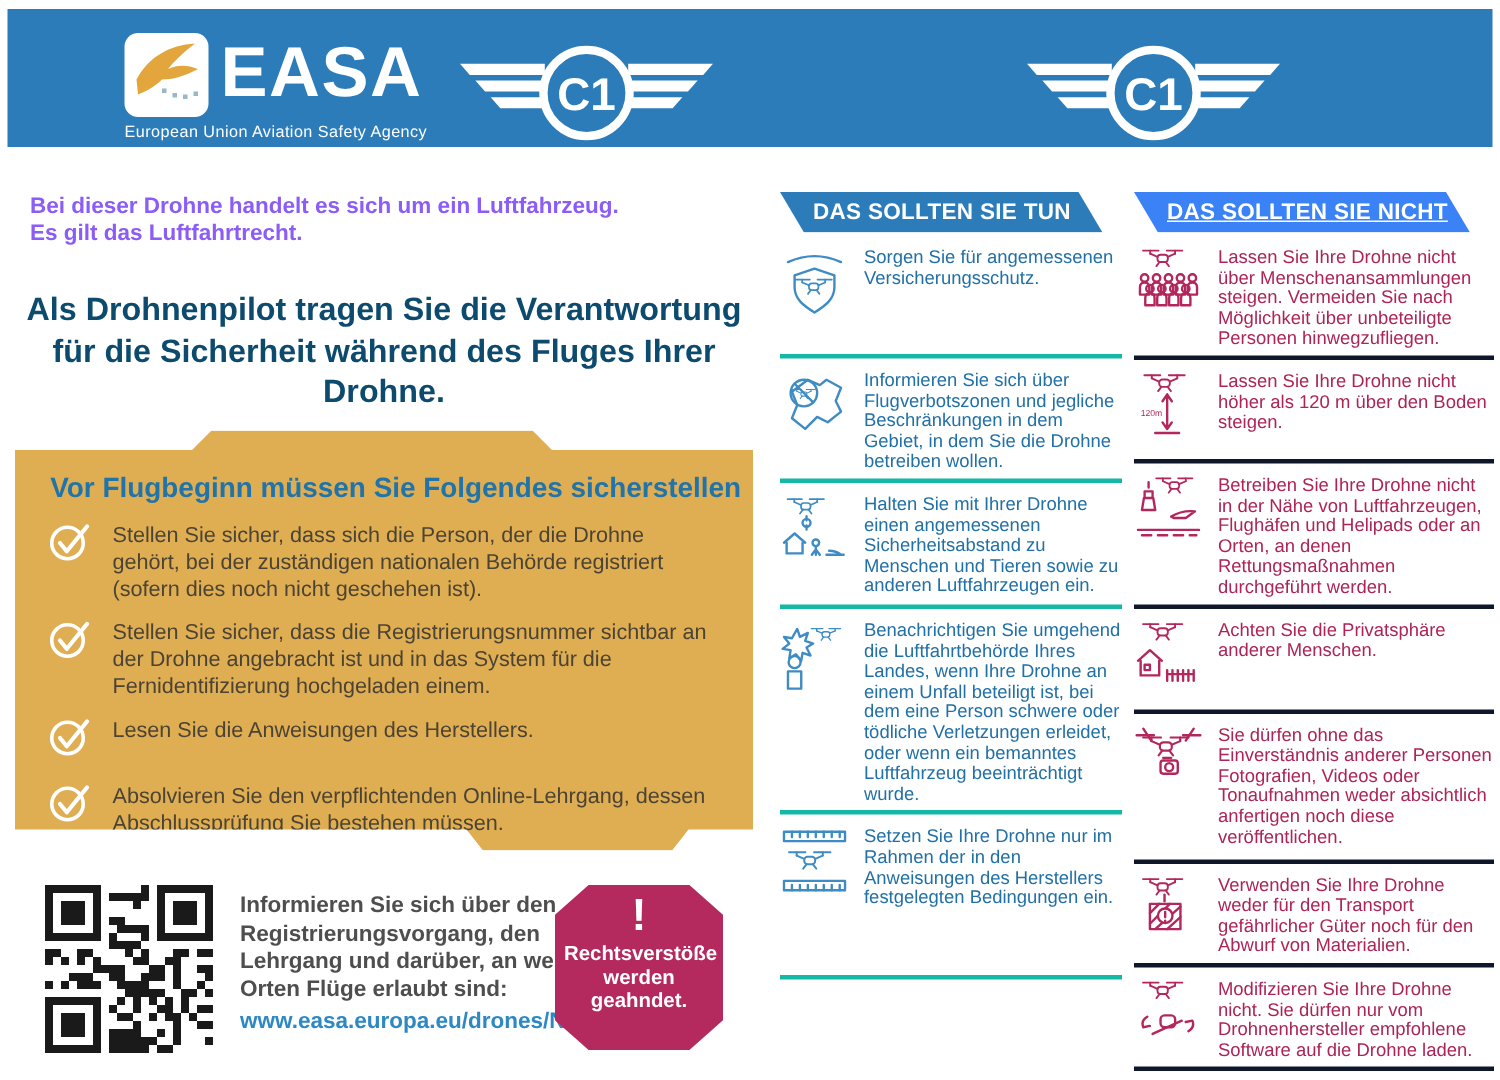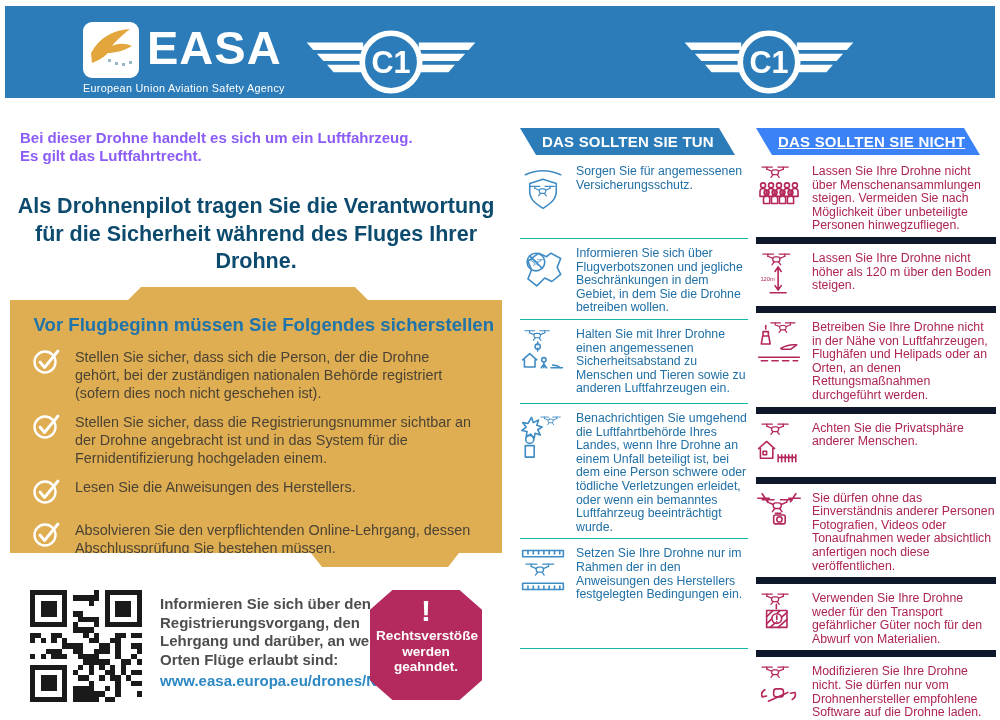--- a/index.html
+++ b/index.html
@@ -41,22 +41,22 @@
   
   .col{position:absolute;top:128px;}
   .col-do{left:520px;width:228px;}
   .col-dont{left:756px;width:240px;}
   .banner{height:27px;line-height:27px;color:#fff;font-size:15px;font-weight:bold;letter-spacing:.2px;
           padding-left:22px;clip-path:polygon(0 0,calc(100% - 16px) 0,100% 100%,16px 100%);}
   .col-do .banner{background:#2b7cb9;width:193px;}
   .col-dont .banner{background:#3b82f6;width:202px;text-decoration:underline;}
   .items{list-style:none;margin:2px 0 0;padding:0;}
   .items li{display:flex;align-items:flex-start;box-sizing:border-box;padding:6px 0 4px;}
-  .col-do .items li{border-bottom:1px solid #14b8a6;}
-  .col-dont .items li{border-bottom:7px solid #0f172a;}
+  .col-do .items li{border-bottom:3px solid #14b8a6;}
+  .col-dont .items li{border-bottom:3px solid #0f172a;}
   .icn{flex:0 0 56px;width:56px;}
   .icn svg{width:46px;height:50px;display:block;}
   .col-do .icn{color:#3f8cc4;}
   .col-dont .icn{color:#b3275c;}
   .itxt{font-size:12.3px;line-height:13.6px;padding-top:2px;}
   .col-do .itxt{color:#2170a6;}
   .col-dont .itxt{color:#ad2456;}
   
   .col-do .items li:nth-child(1){min-height:82px;}
   .col-do .items li:nth-child(2){min-height:63px;}

